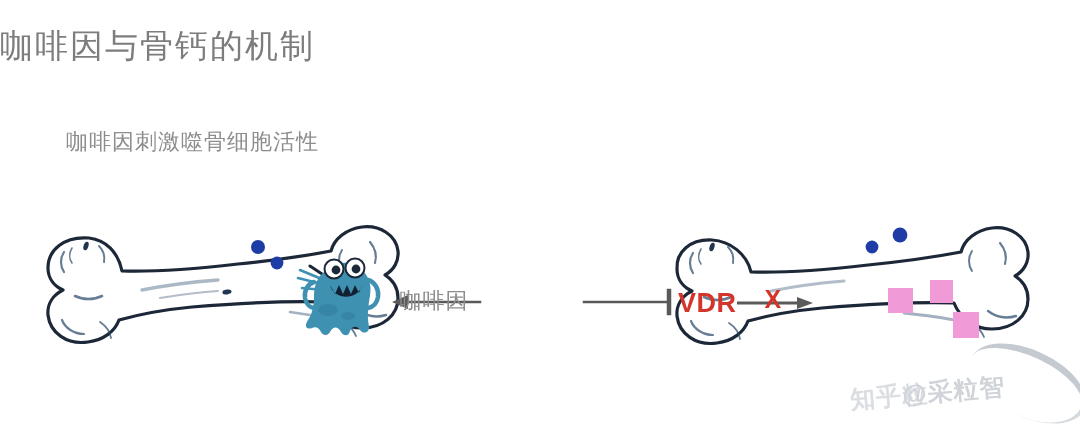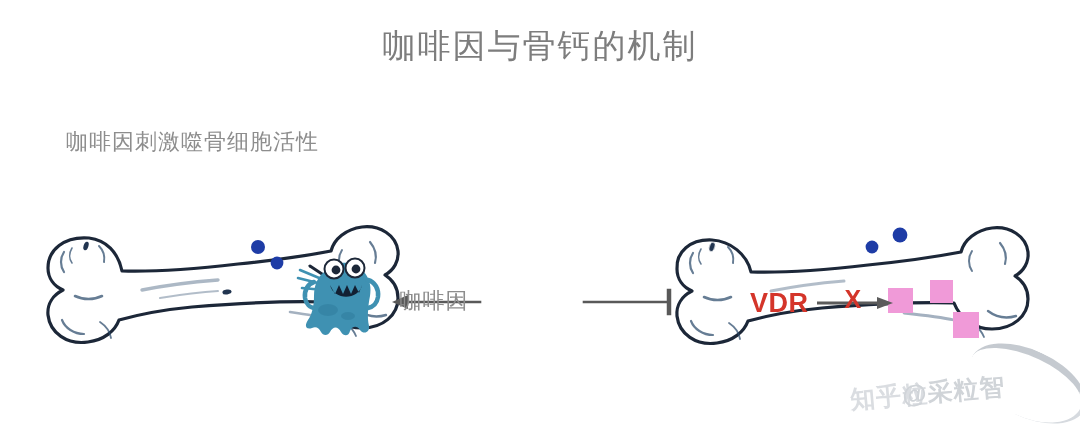--- a/index.html
+++ b/index.html
@@ -20,21 +20,21 @@
     inset: 0;
     background: #ffffff;
   }
 
   
   .title {
     position: absolute;
     top: 26px;
     left: 0;
     width: 1080px;
-    text-align: center;
+    text-align: left;
     font-size: 33px;
     letter-spacing: 2px;
     color: #7d7d7d;
     font-weight: 400;
     line-height: 1.2;
     white-space: nowrap;
   }
 
   
   .caption {
@@ -76,26 +76,26 @@
     font-size: 22px;
     color: #8d8d8d;
     letter-spacing: 1px;
     white-space: nowrap;
     pointer-events: none;
   }
 
   
   .vdr-group {
     position: absolute;
-    left: 750px;
+    left: 678px;
     top: 288px;
     height: 30px;
     display: flex;
     align-items: center;
-    gap: 8px;
+    gap: 0;
   }
   .vdr-text {
     font-size: 27px;
     font-weight: bold;
     color: #d4352a;
     letter-spacing: 0.5px;
     line-height: 1;
   }
   .vdr-arrow-wrap {
     position: relative;

